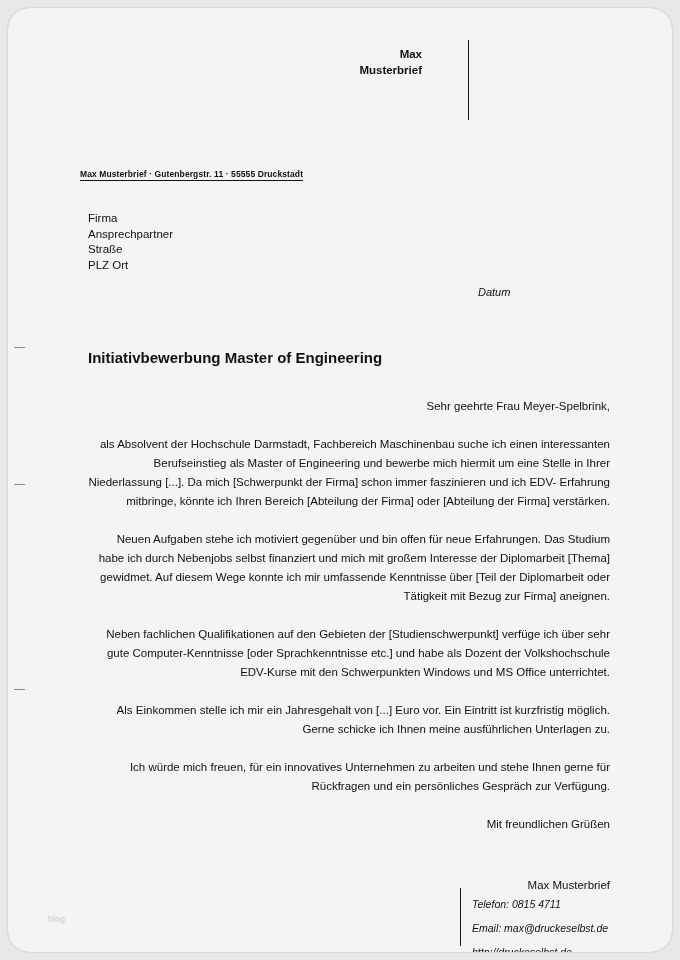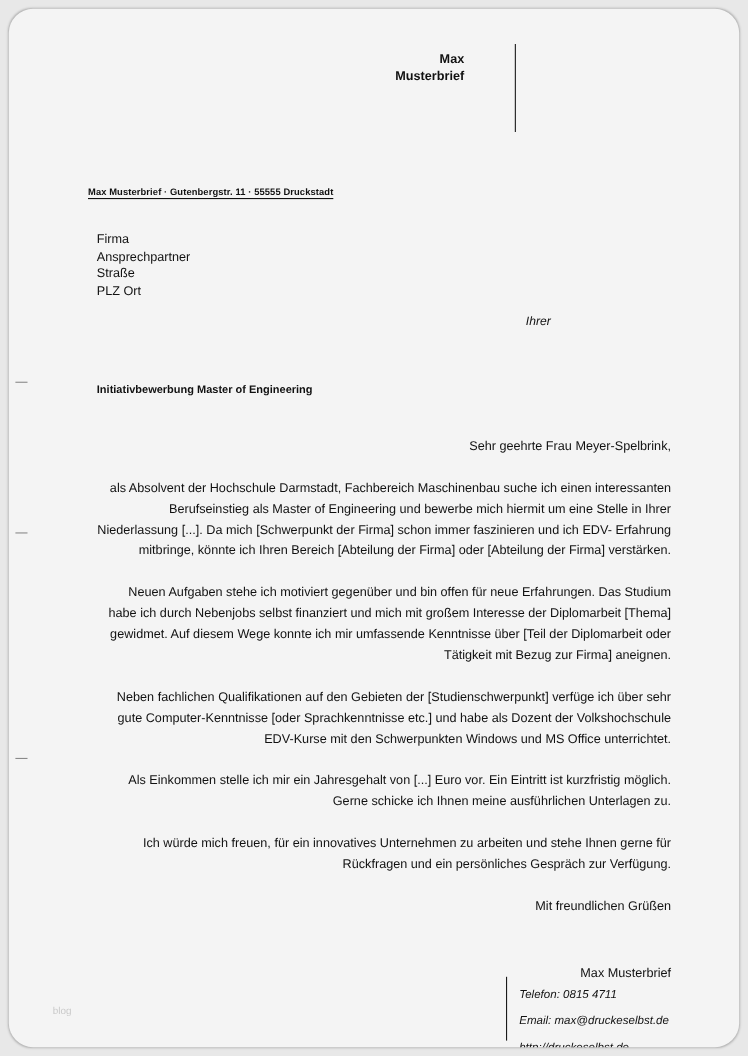--- a/index.html
+++ b/index.html
@@ -97,21 +97,21 @@
     font-size: 11px;
     font-style: italic;
     color: #111;
   }
 
   
   .subject {
     position: absolute;
     left: 80px;
     top: 341px;
-    font-size: 10px;
+    font-size: 15px;
     font-weight: bold;
     color: #111;
   }
 
   
   .body {
     position: absolute;
     left: 80px;
     top: 389px;
     width: 522px;
@@ -172,21 +172,21 @@
     <div class="sender-rule"></div>
   </div>
 
   <div class="returnline">Max Musterbrief · Gutenbergstr. 11 · 55555 Druckstadt</div>
 
   <div class="recipient">Firma
 Ansprechpartner
 Straße
 PLZ Ort</div>
 
-  <div class="date">Ihrer</div>
+  <div class="date">Datum</div>
 
   <div class="subject">Initiativbewerbung Master of Engineering</div>
 
   <div class="foldmark fold1"></div>
   <div class="foldmark fold2"></div>
   <div class="foldmark fold3"></div>
 
   <div class="body">
     <p class="para">Sehr geehrte Frau Meyer-Spelbrink,</p>
     <p class="para">als Absolvent der Hochschule Darmstadt, Fachbereich Maschinenbau suche ich einen interessanten Berufseinstieg als Master of Engineering und bewerbe mich hiermit um eine Stelle in Ihrer Niederlassung [...]. Da mich [Schwerpunkt der Firma] schon immer faszinieren und ich EDV- Erfahrung mitbringe, könnte ich Ihren Bereich [Abteilung der Firma] oder [Abteilung der Firma] verstärken.</p>

